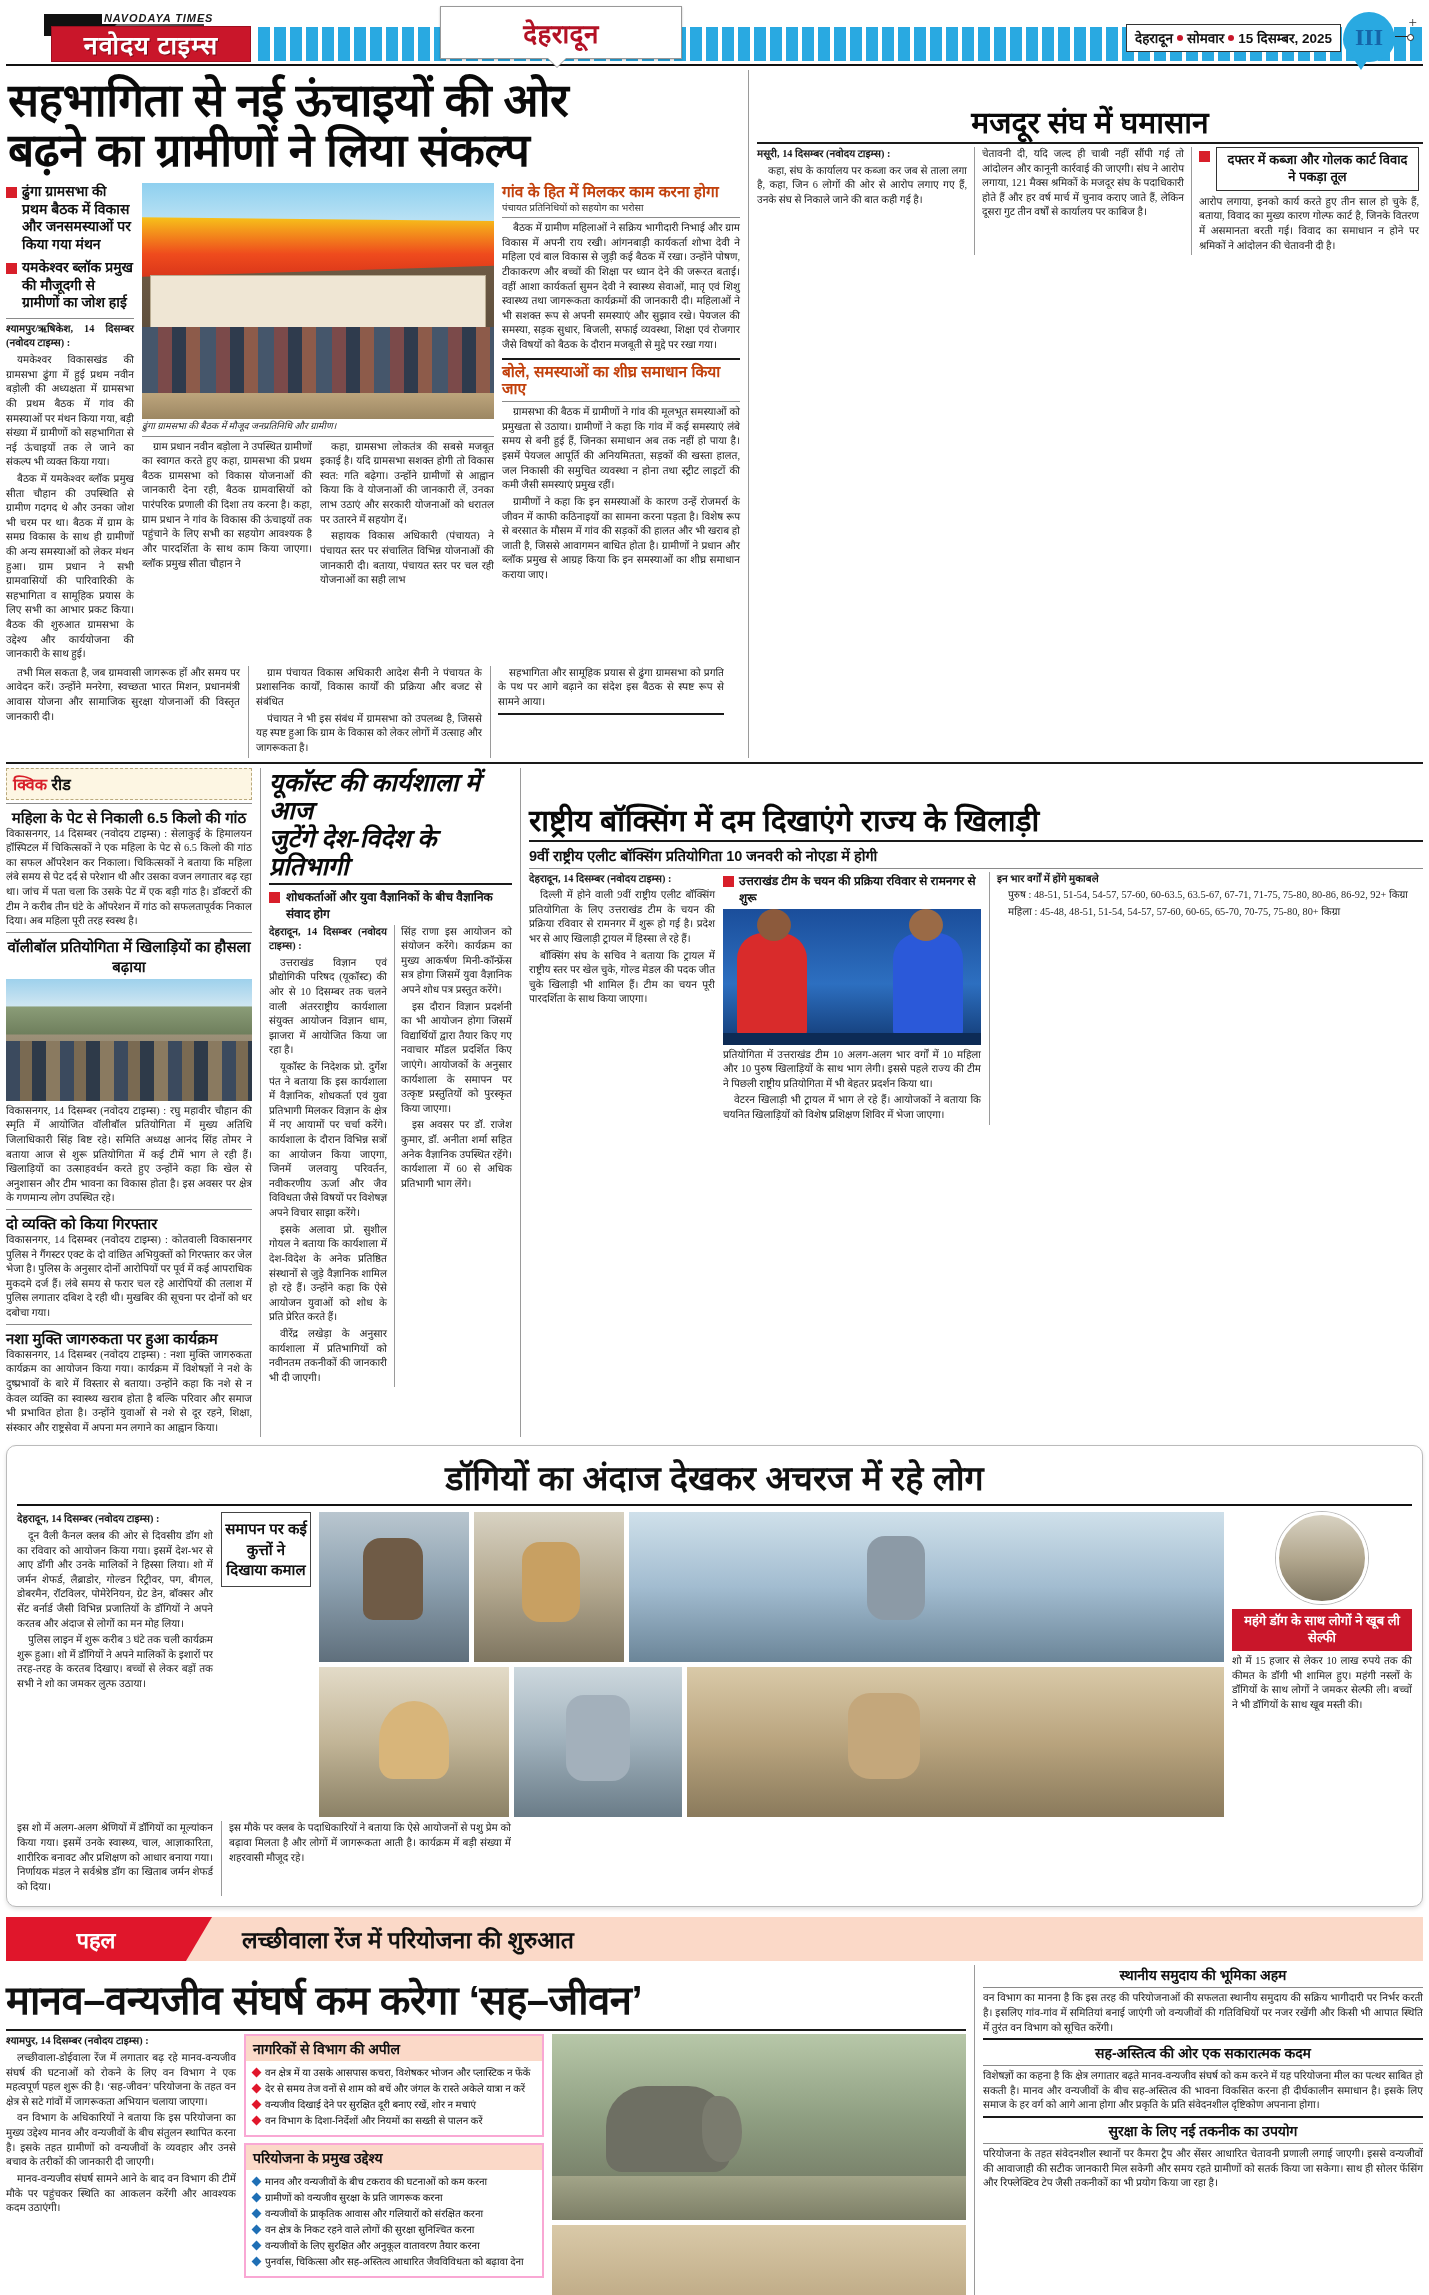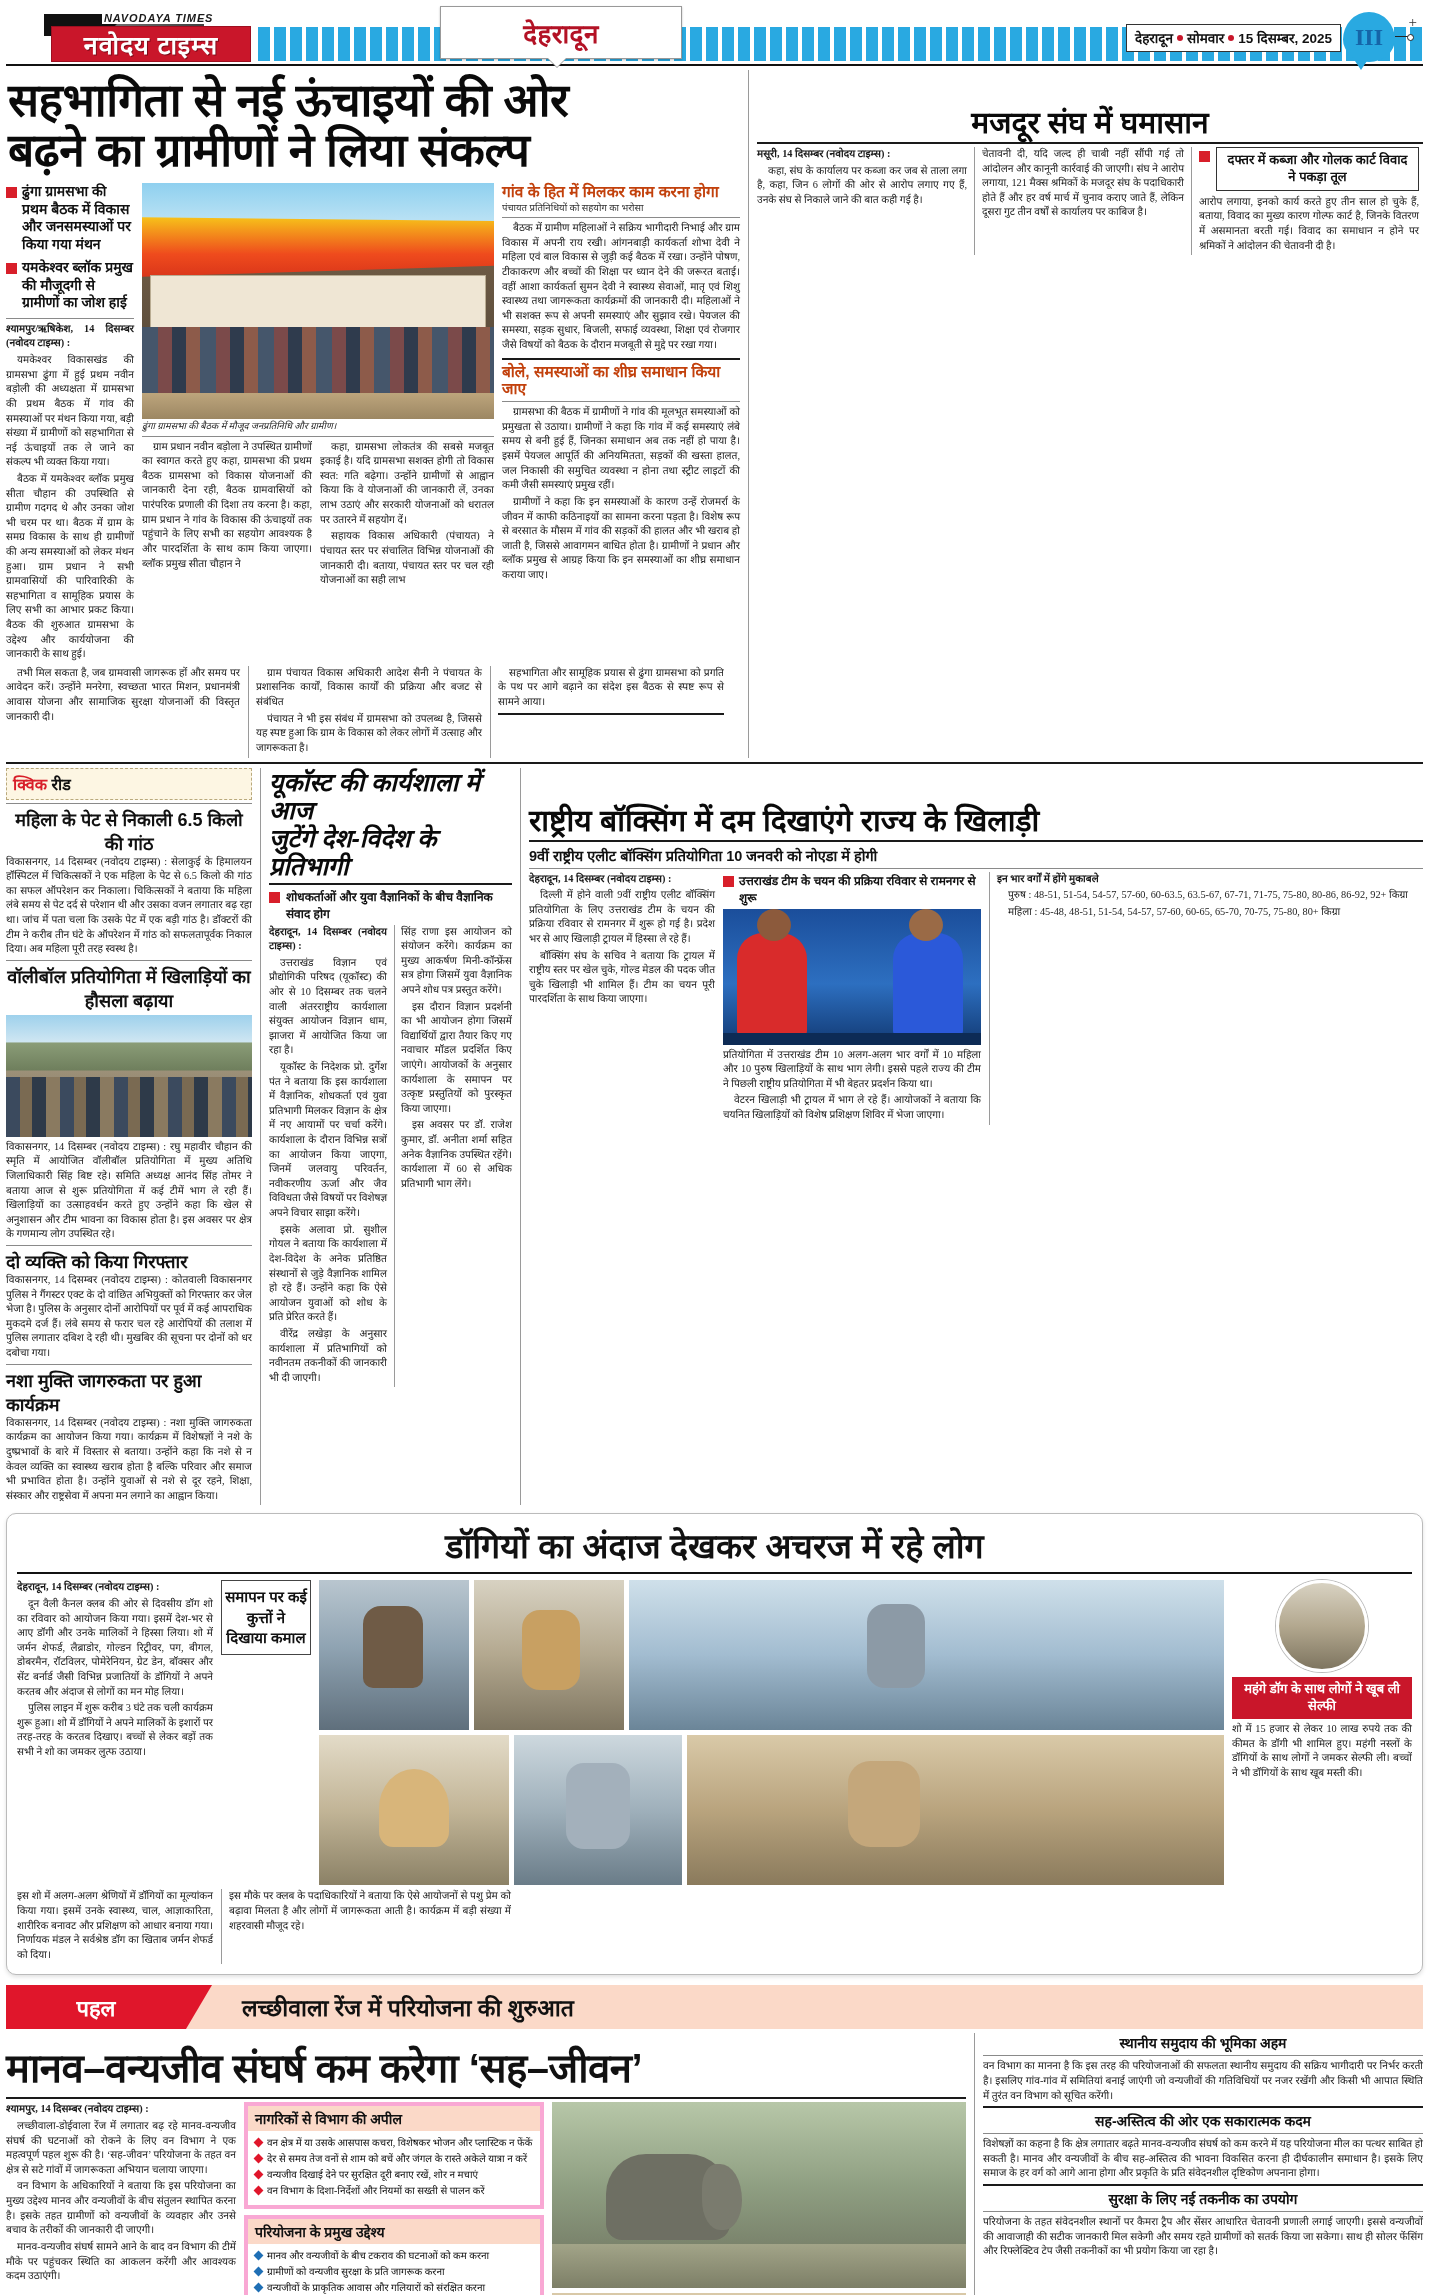--- a/index.html
+++ b/index.html
@@ -115,21 +115,21 @@
   .qr-tag span.r { color:#d81f2a; }
 
   .hd-band {
     font-family:"Liberation Sans",sans-serif; font-weight:700;
     font-size:25px; line-height:1.12; color:#0a0a0a; font-style:italic;
   }
   .hd-band2 {
     font-family:"Liberation Sans",sans-serif; font-weight:700;
     font-size:27px; line-height:1.1; color:#0a0a0a;margin-top:36px;
   }
-  .kicker { font-family:"Liberation Sans",sans-serif; font-weight:700; font-size:18px; }
+  .kicker { font-family:"Liberation Sans",sans-serif; font-weight:700; font-size:15px; }
 
   
   .callout { border:1px solid #333; padding:4px 6px; font-family:"Liberation Sans",sans-serif;
     font-weight:700; font-size:13px; line-height:1.3; text-align:center; }
 
   
   .dog-panel { margin-top:8px; border:1px solid #bbb; border-radius:10px; padding:8px 10px 10px;
     box-shadow:0 2px 4px rgba(0,0,0,.12); background:#fff; }
   .dog-title { font-family:"Liberation Sans",sans-serif; font-weight:700; font-size:34px;
     text-align:center; color:#111; }
@@ -142,21 +142,21 @@
     font-family:"Liberation Sans",sans-serif; font-weight:700; font-size:22px; }
   .pahal-tag:after{ content:""; position:absolute; right:-26px; top:0; width:0; height:0;
     border-top:44px solid #e0162b; border-right:26px solid transparent; }
   .pahal-sub { flex:1; display:flex; align-items:center; padding-left:56px;
     font-family:"Liberation Sans",sans-serif; font-weight:700; font-size:23px; color:#111; }
 
   .bot-hl { font-family:"Liberation Sans",sans-serif; font-weight:700; font-size:40px;
     letter-spacing:-.5px; margin-top:6px; }
 
   
-  .lbox { border:4px solid #f9a8d4; padding:5px 7px; margin-top:6px; background:#fff; }
+  .lbox { border:2px solid #f9a8d4; padding:5px 7px; margin-top:6px; background:#fff; }
   .lbox-hd { background:#fbd9c8; margin:-5px -7px 5px; padding:3px 7px;
     font-family:"Liberation Sans",sans-serif; font-weight:700; font-size:14px; color:#111; }
   .li { display:flex; gap:5px; margin-bottom:3px; font-size:10px; line-height:1.3; }
   .li .d { width:7px; height:7px; background:#e0162b; flex:0 0 auto; margin-top:3px;
     transform:rotate(45deg); }
   .li .db { background:#1f6fb5; }
   .rbox-hd { font-family:"Liberation Sans",sans-serif; font-weight:700; font-size:14px;
     color:#111; text-align:center; margin-bottom:3px; }
 
   

